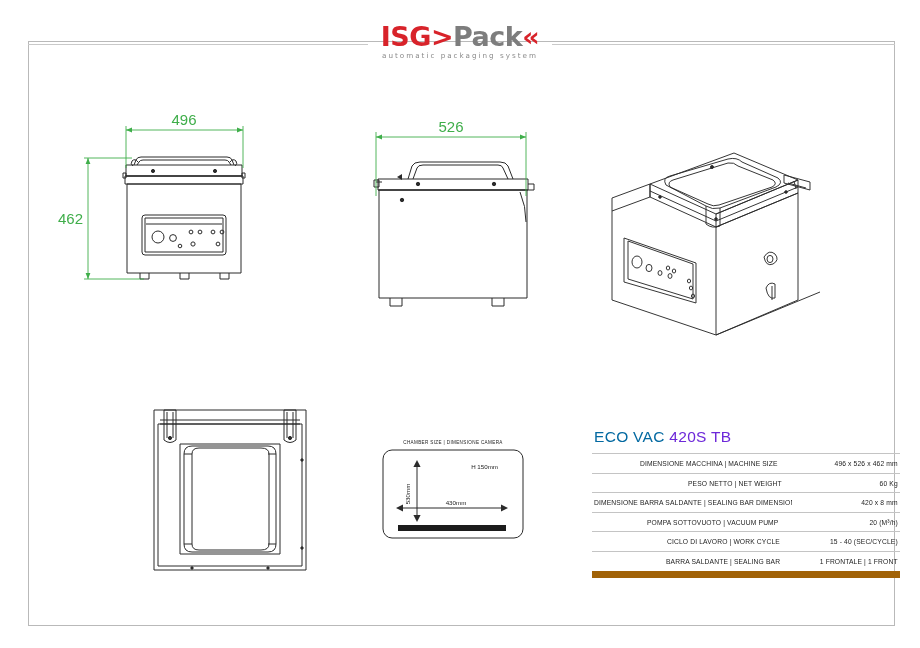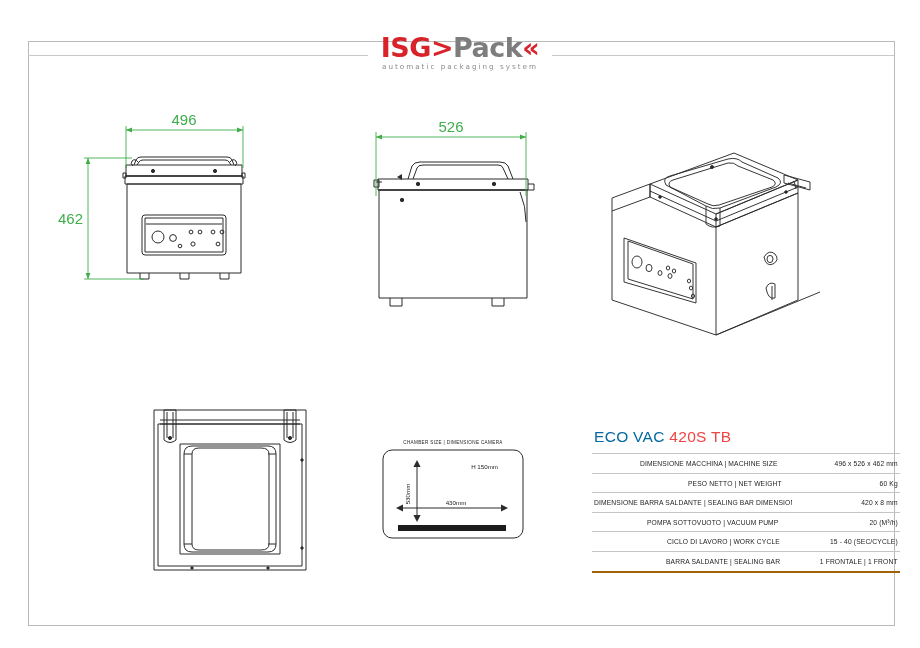--- a/index.html
+++ b/index.html
@@ -16,21 +16,21 @@
   .sheet-border{
     position:absolute;
     left:28px;top:41px;
     width:867px;height:585px;
     border:1px solid #b9b9b9;
     box-sizing:border-box;
   }
 
   
   .header{
-    position:absolute;left:0;top:17px;width:920px;height:62px;
+    position:absolute;left:0;top:6px;width:920px;height:62px;
   }
   .logo-rule{
     position:absolute;top:38px;height:1px;background:#c9c9c9;
   }
   .logo-rule.left{left:28px;width:340px;}
   .logo-rule.right{left:552px;width:343px;}
   .logo{
     position:absolute;left:371px;top:17px;
     width:178px;text-align:center;
     line-height:1;
@@ -70,32 +70,32 @@
     width:300px;
   }
   .spec-title{
     font-family:"Liberation Sans", sans-serif;
     font-size:15.5px;
     letter-spacing:0.3px;
     margin:0 0 7px 2px;
     white-space:nowrap;
   }
   .spec-title .model-base{color:#0369a1;}
-  .spec-title .model-code{color:#ef4444;font-weight:normal;}
+  .spec-title .model-code{color:#6d28d9;font-weight:normal;}
 
   table.spec-table{
     width:300px;
     border-collapse:collapse;
     table-layout:fixed;
   }
   table.spec-table tr{
     border-top:1px solid #c4c4c4;
   }
   table.spec-table tr:last-child{
-    border-bottom:2px solid #a16207;
+    border-bottom:7px solid #a16207;
   }
   table.spec-table td{
     font-family:"Liberation Sans", sans-serif;
     font-size:7.3px;
     font-stretch:condensed;
     transform-origin:left center;
     color:#1c1c1c;
     padding:5.0px 2px 4.6px 2px;
     letter-spacing:0.15px;
     white-space:nowrap;

